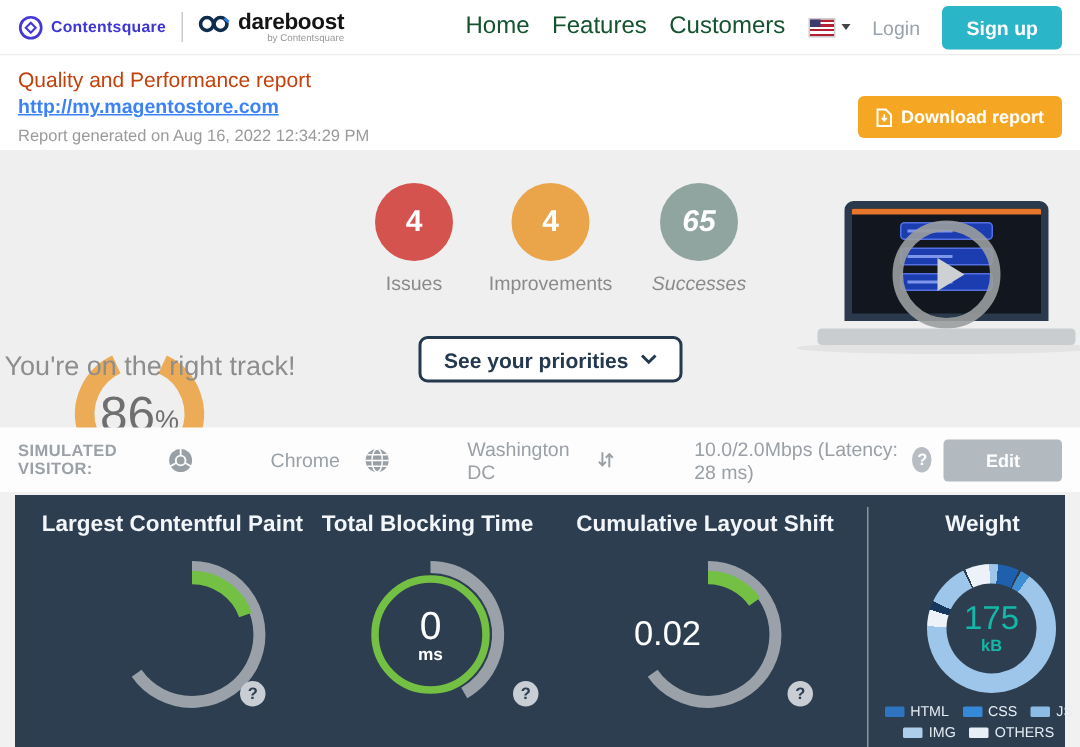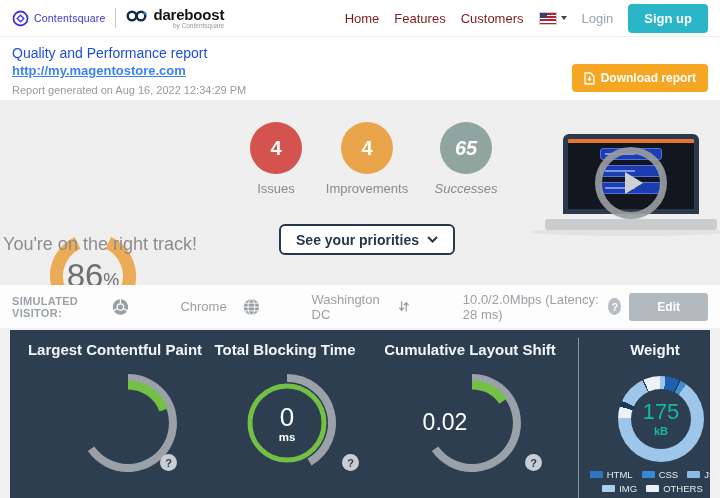--- a/index.html
+++ b/index.html
@@ -4,41 +4,41 @@
 <style>
   html,body{margin:0;padding:0;width:720px;height:498px;overflow:hidden;
     font-family:"Liberation Sans",sans-serif;background:#f1f1f1;}
   .page{position:relative;width:720px;height:498px;}
 
   
   .nav{position:absolute;top:0;left:0;right:0;height:37px;background:#fff;
     border-bottom:1px solid #ececec;display:flex;align-items:center;padding:0 12px;box-sizing:border-box;}
   .brand{display:flex;align-items:center;gap:10px;}
   .cs-logo{display:flex;align-items:center;gap:5px;}
-  .cs-word{font-size:10.5px;font-weight:400;color:#3d35d6;letter-spacing:.2px;}
+  .cs-word{font-size:10.5px;font-weight:700;color:#3d35d6;letter-spacing:.2px;}
   .brand-div{width:1px;height:20px;background:#c9c9c9;}
   .db-logo{display:flex;align-items:flex-start;gap:5px;}
   .db-texts{display:flex;flex-direction:column;line-height:1;}
   .db-word{font-size:15px;font-weight:800;color:#141414;letter-spacing:-.2px;}
   .db-sub{font-size:6.5px;color:#9a9a9a;margin-top:1px;align-self:flex-end;}
   .nav-right{margin-left:auto;display:flex;align-items:center;gap:15px;}
-  .nav-link{font-size:13px;color:#7f1d1d;cursor:pointer;}
+  .nav-link{font-size:16px;color:#14532d;cursor:pointer;}
   .locale{display:flex;align-items:center;gap:4px;cursor:pointer;}
   .flag{position:relative;width:16px;height:11px;border:0.5px solid #ccc;
     background:repeating-linear-gradient(#b22234 0 1.6px,#fff 1.6px 3.2px);}
   .flag::after{content:"";position:absolute;left:0;top:0;width:7px;height:5.5px;background:#3c3b6e;}
   .caret{width:0;height:0;border-left:3.5px solid transparent;border-right:3.5px solid transparent;
     border-top:4px solid #444;}
   .login{font-size:13px;color:#9aa3ab;cursor:pointer;}
   .signup{background:#2ab5c8;color:#fff;font-size:13px;font-weight:700;padding:7px 16px;
     border-radius:4px;border:none;cursor:pointer;}
 
   
   .rep{position:absolute;top:37px;left:0;right:0;height:63px;background:#fff;padding:8px 12px;box-sizing:border-box;}
-  .rep-title{font-size:14px;color:#1d4ed8;}
+  .rep-title{font-size:14px;color:#c2410c;}
   .rep-url{display:inline-block;margin-top:2px;font-size:13px;font-weight:700;color:#3b82f6;
     text-decoration:underline;cursor:pointer;}
   .rep-gen{margin-top:5px;font-size:11px;color:#9a9a9a;}
   .dl-btn{position:absolute;right:12px;top:27px;background:#f5a623;color:#fff;border:none;
     border-radius:4px;font-size:12px;font-weight:700;padding:7px 12px;display:flex;align-items:center;
     gap:6px;cursor:pointer;margin-left:32px;}
 
   
   .hero{position:absolute;top:100px;left:0;right:0;height:185px;background:#efefef;}
   .score-svg{position:absolute;left:43px;top:126px;}

